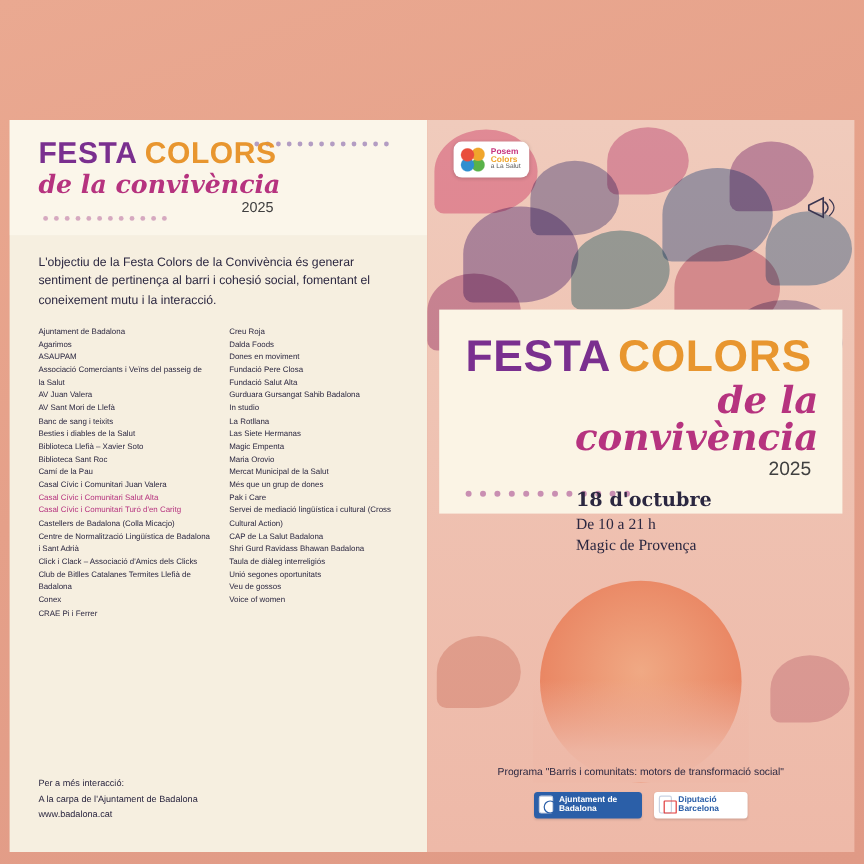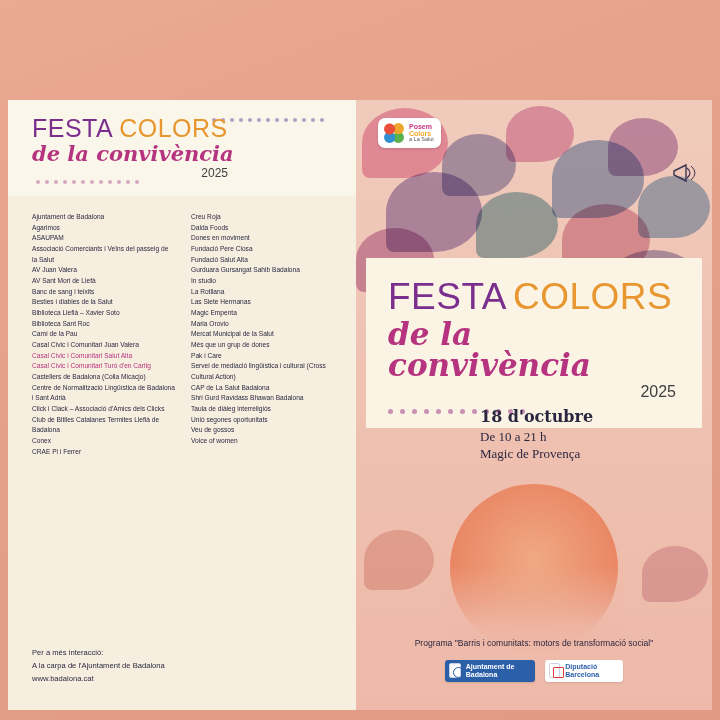--- a/index.html
+++ b/index.html
@@ -35,35 +35,36 @@
     overflow: hidden;
   }
   .left-header {
     position: relative;
     height: 96px;
     background: #fbf6ea;
     border-bottom: 0;
   }
   .title-block { position: absolute; left: 24px; top: 16px; }
   .festa-line {
-    font-weight: 400;
+    font-weight: 700;
     font-size: 25px;
     letter-spacing: 0.5px;
     line-height: 1;
   }
   .festa-word { color: #7a2f8f; }
   .colors-word { color: #e8962f; margin-left: 6px; }
   .convivencia {
     font-family: "DejaVu Serif", serif;
     font-style: italic;
     font-weight: 700;
     color: #b6337f;
     font-size: 21px;
     margin-top: 2px;
     line-height: 1;
+    text-align: right;
   }
   .year-small {
     color: #404040;
     font-size: 12px;
     text-align: right;
     width: 196px;
     margin-top: 2px;
   }
   .dots-row {
     position: absolute;
@@ -310,20 +311,21 @@
         <i></i>
         <i></i>
         <i></i>
         <i></i>
         <i></i>
         <i></i>
     </div>
   </div>
 
   <div class="left-body">
+    <div class="intro">L'objectiu de la Festa Colors de la Convivència és generar sentiment de pertinença al barri i cohesió social, fomentant el coneixement mutu i la interacció.</div>
 
     <div class="org-columns">
       <div class="org-col">
         <div>Ajuntament de Badalona</div>
         <div>Agarimos</div>
         <div>ASAUPAM</div>
         <div class="wrap">Associació Comerciants i Veïns del passeig de la Salut</div>
         <div>AV Juan Valera</div>
         <div>AV Sant Mori de Llefà</div>
         <div>Banc de sang i teixits</div>

